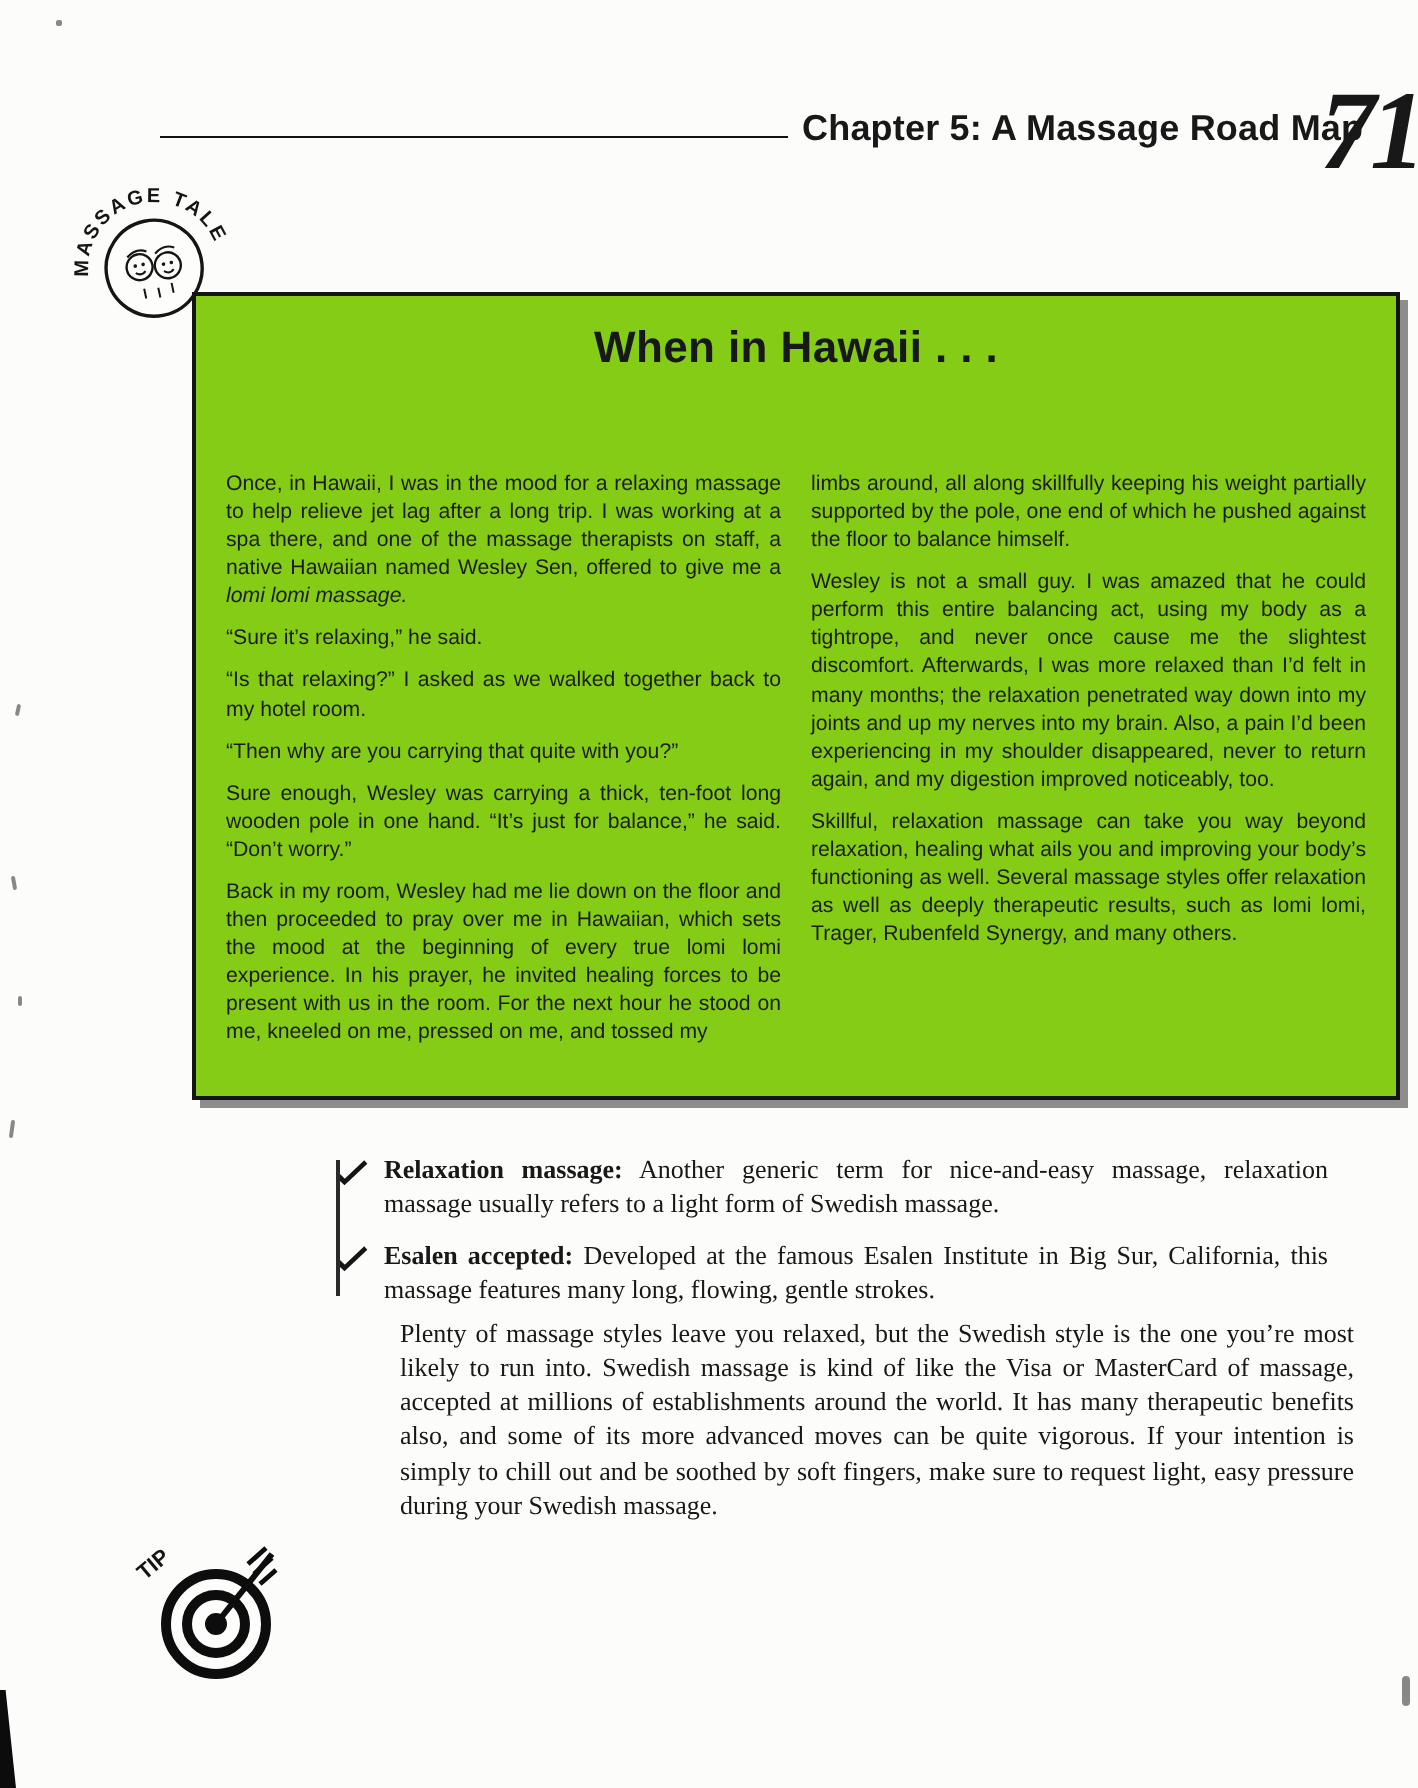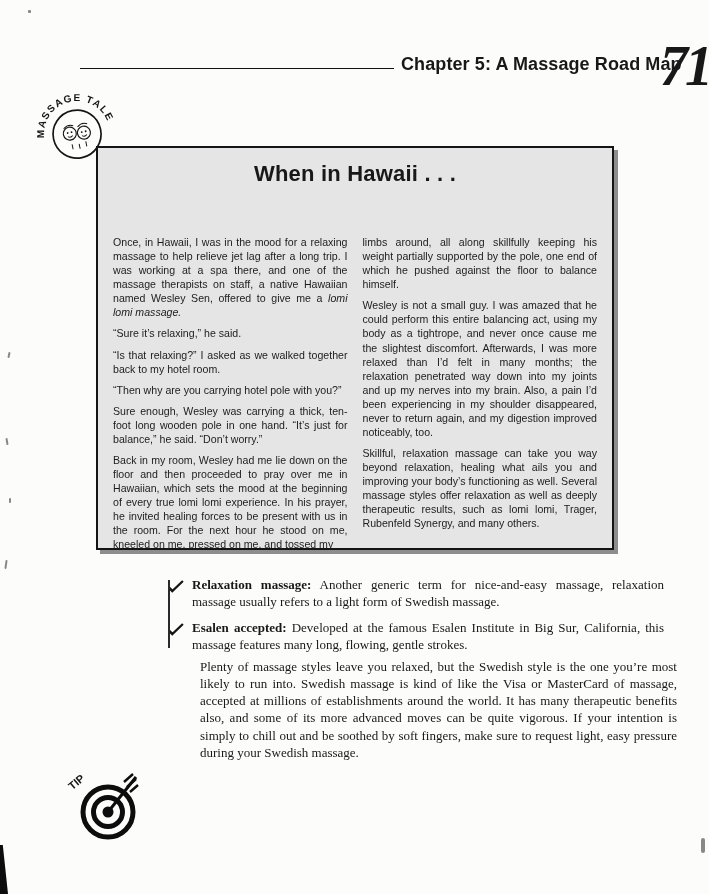--- a/index.html
+++ b/index.html
@@ -11,22 +11,22 @@
   
   .header-rule{position:absolute;left:80px;top:68px;width:314px;border-top:1.7px solid #111;}
   .running-head{position:absolute;left:401px;top:54px;font-family:"Liberation Sans",sans-serif;
     font-weight:bold;font-size:18px;letter-spacing:.1px;text-align:right;}
   .folio{position:absolute;left:660px;top:34px;font-family:Liberation Serif, serif;
     font-style:italic;font-weight:600;font-size:56px;letter-spacing:-3px;}
   
   .tale-badge{position:absolute;left:36px;top:88px;transform:rotate(-12deg);}
   .tip-badge{position:absolute;left:66px;top:764px;}
   
-  .sidebar-box{position:absolute;left:96px;top:146px;width:518px;height:404px;box-sizing:border-box;
-    background:#e5e5e5;border:2.5px solid #141414;box-shadow:4px 4px 0 0 #8d8d8d;}
+  .sidebar-box{position:absolute;left:96px;top:146px;width:604px;height:404px;box-sizing:border-box;
+    background:#84cc16;border:2.5px solid #141414;box-shadow:4px 4px 0 0 #8d8d8d;}
   .sidebar-title{margin:13px 0 9px;text-align:center;font-family:"Liberation Sans",sans-serif;
     font-weight:bold;font-size:22px;letter-spacing:.2px;}
   .sidebar-cols{display:flex;gap:15px;padding:0 15px;margin-top:48px;}
   .sidebar-col{flex:1;font-family:"Liberation Sans",sans-serif;font-size:10.6px;line-height:1.33;
     text-align:justify;color:#1c1c1c;}
   .sidebar-col p{margin:0 0 7px;}
   
   .bullets{position:absolute;left:168px;top:577px;width:496px;}
   .bullet-rule{position:absolute;left:0;top:3px;width:2px;height:68px;background:#2a2a2a;}
   .bullet-item{display:flex;margin:0 0 9px;}
@@ -73,21 +73,21 @@
     <path d="M33 55 v5 M40 56 v5 M47 55 v5" stroke="#151515" stroke-width="1"></path>
   </svg>
 
   <div class="sidebar-box">
     <h2 class="sidebar-title">When in Hawaii . . .</h2>
     <div class="sidebar-cols">
       <div class="sidebar-col">
         <p><span>Once, in Hawaii, I was in the mood for a relaxing massage to help relieve jet lag after a long trip. I was working at a spa there, and one of the massage therapists on staff, a native Hawaiian named Wesley Sen, offered to give me a </span><em>lomi lomi massage.</em></p>
         <p><span>“Sure it’s relaxing,” he said.</span></p>
         <p><span>“Is that relaxing?” I asked as we walked together back to my hotel room.</span></p>
-        <p><span>“Then why are you carrying hotel pole with you?”</span></p>
+        <p><span>“Then why are you carrying that quite with you?”</span></p>
         <p><span>Sure enough, Wesley was carrying a thick, ten-foot long wooden pole in one hand. “It’s just for balance,” he said. “Don’t worry.”</span></p>
         <p><span>Back in my room, Wesley had me lie down on the floor and then proceeded to pray over me in Hawaiian, which sets the mood at the beginning of every true lomi lomi experience. In his prayer, he invited healing forces to be present with us in the room. For the next hour he stood on me, kneeled on me, pressed on me, and tossed my</span></p>
       </div>
       <div class="sidebar-col">
         <p><span>limbs around, all along skillfully keeping his weight partially supported by the pole, one end of which he pushed against the floor to balance himself.</span></p>
         <p><span>Wesley is not a small guy. I was amazed that he could perform this entire balancing act, using my body as a tightrope, and never once cause me the slightest discomfort. Afterwards, I was more relaxed than I’d felt in many months; the relaxation penetrated way down into my joints and up my nerves into my brain. Also, a pain I’d been experiencing in my shoulder disappeared, never to return again, and my digestion improved noticeably, too.</span></p>
         <p><span>Skillful, relaxation massage can take you way beyond relaxation, healing what ails you and improving your body’s functioning as well. Several massage styles offer relaxation as well as deeply therapeutic results, such as lomi lomi, Trager, Rubenfeld Synergy, and many others.</span></p>
       </div>
     </div>
   </div>

